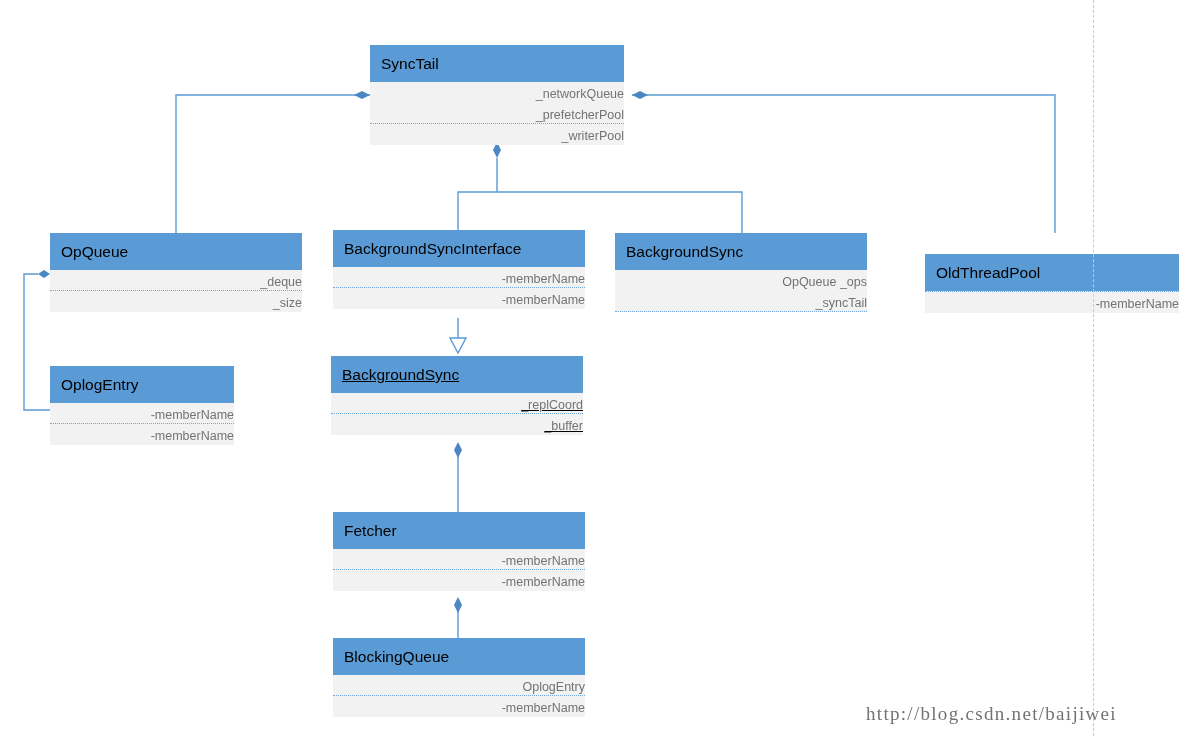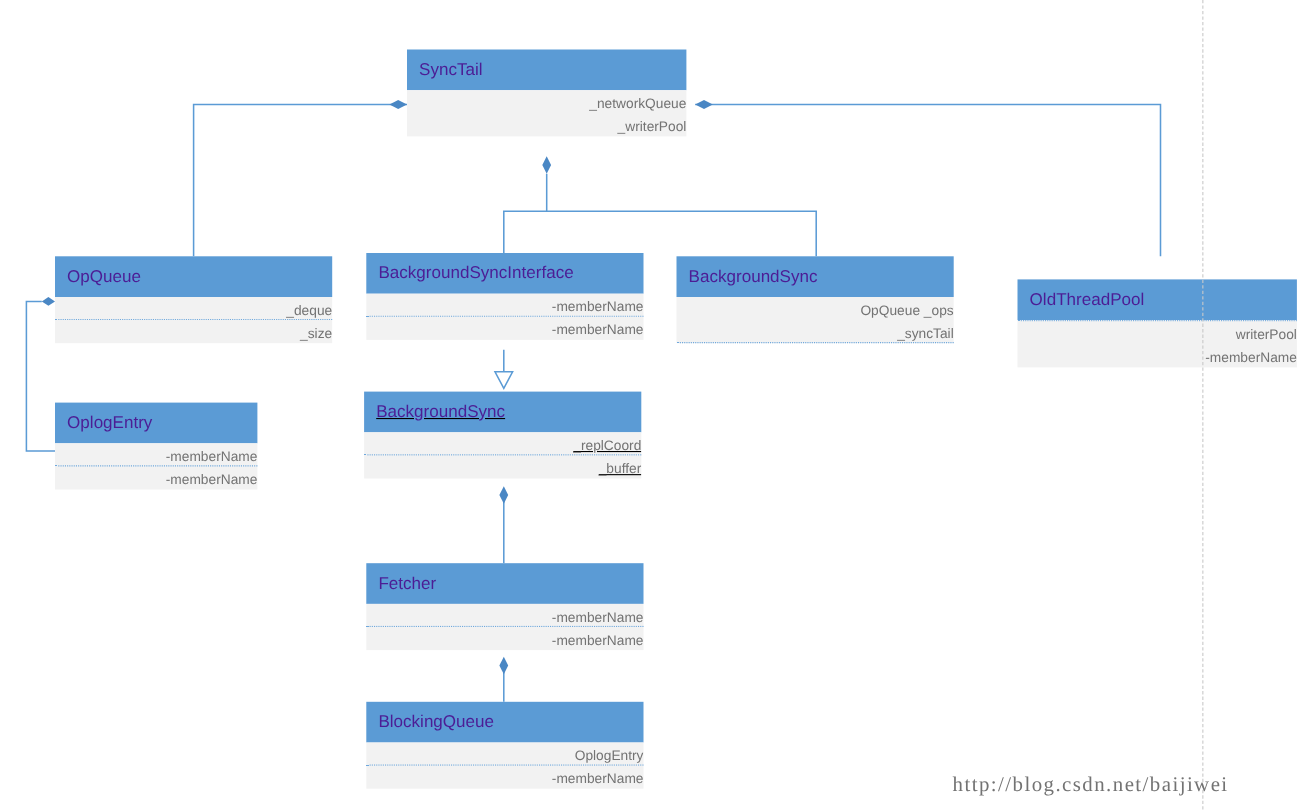--- a/index.html
+++ b/index.html
@@ -26,21 +26,21 @@
     width: 1194px;
     height: 736px;
     pointer-events: none;
   }
   .uml-class {
     position: absolute;
     box-sizing: border-box;
   }
   .uml-header {
     background: #5B9BD5;
-    color: #4c1d95;
+    color: #000000;
     font-size: 15.5px;
     line-height: 1;
     padding: 11px 0 11px 11px;
     box-sizing: border-box;
     height: 37px;
     white-space: nowrap;
     overflow: hidden;
   }
   .uml-body {
     background: #F2F2F2;
@@ -121,20 +121,21 @@
       <path d="M 458 608 L 458 638" fill="none" stroke="#5B9BD5" stroke-width="1.4"></path>
       <path d="M 458 597 L 454 605 L 458 613 L 462 605 Z" fill="#4A87C4"></path>
     </g>
   </svg>
 
   <div id="class-layer">
       <div class="uml-class" style="left: 370px; top: 45px; width: 254px;">
         <div class="uml-header">SyncTail</div>
         <div class="uml-body">
           <div class="uml-attr">_networkQueue</div>
+          <div class="uml-attr sep-below">_prefetcherPool</div>
           <div class="uml-attr">_writerPool</div>
         </div>
       </div>
       <div class="uml-class" style="left: 50px; top: 233px; width: 252px;">
         <div class="uml-header">OpQueue</div>
         <div class="uml-body">
           <div class="uml-attr sep-below">_deque</div>
           <div class="uml-attr">_size</div>
         </div>
       </div>
@@ -155,21 +156,20 @@
       <div class="uml-class" style="left: 615px; top: 233px; width: 252px;">
         <div class="uml-header">BackgroundSync</div>
         <div class="uml-body">
           <div class="uml-attr">OpQueue _ops</div>
           <div class="uml-attr sep-below">_syncTail</div>
         </div>
       </div>
       <div class="uml-class" style="left: 925px; top: 233px; width: 254px; margin-top: 21px;">
         <div class="uml-header">OldThreadPool</div>
         <div class="uml-body top-sep">
-          <div class="uml-attr">writerPool</div>
           <div class="uml-attr">-memberName</div>
         </div>
       </div>
       <div class="uml-class" style="left: 331px; top: 356px; width: 252px; text-decoration: underline;">
         <div class="uml-header">BackgroundSync</div>
         <div class="uml-body">
           <div class="uml-attr sep-below">_replCoord</div>
           <div class="uml-attr">_buffer</div>
         </div>
       </div>

